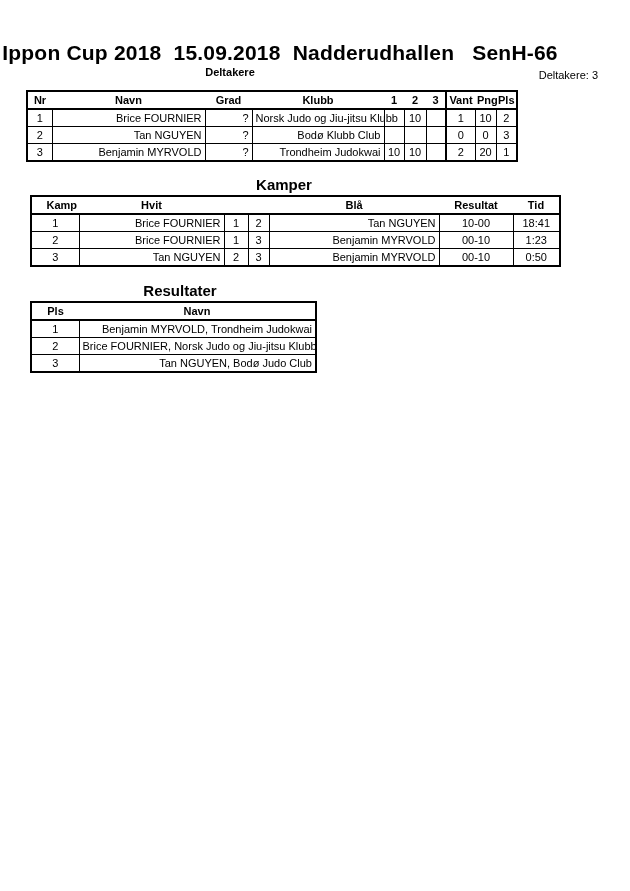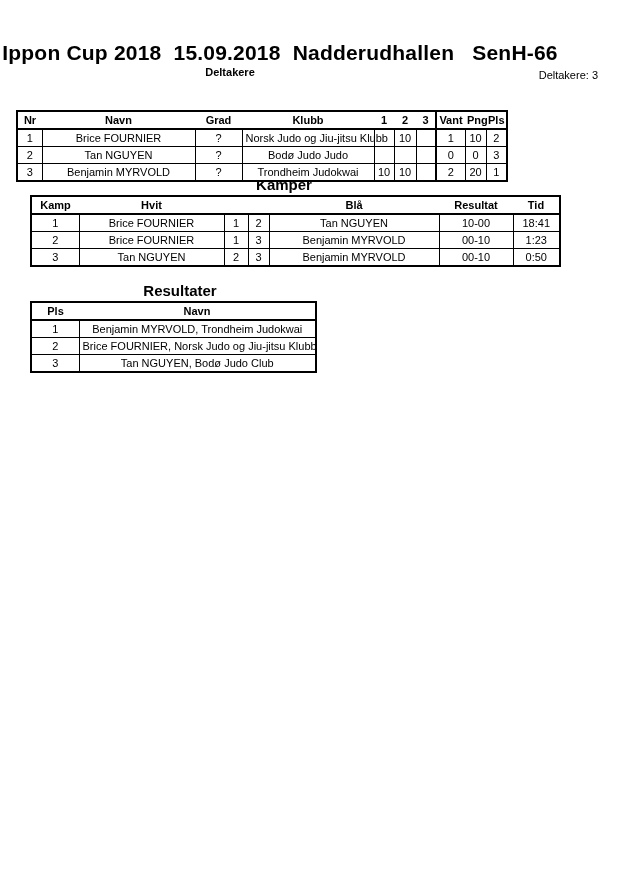--- a/index.html
+++ b/index.html
@@ -40,24 +40,24 @@
     border-bottom: 2px solid #000;
     white-space: nowrap; text-align: center;
   }
   td {
     font-size: 11px;
     padding: 1px 3px; height: 14px; line-height: 14px;
     border: 1px solid #000;
     white-space: nowrap; overflow: visible;
   }
   .c { text-align: center; }
-  .l { text-align: center; }
+  .l { text-align: right; }
   .thick-l { border-left: 2px solid #000 !important; }
 
-  #t-deltakere  { left: 16px; top: 90px;  width: 490px; margin-top: 20px; }
+  #t-deltakere  { left: 26px; top: 90px;  width: 490px; }
   #t-kamper     { left: 30px; top: 195px; width: 529px; }
   #t-resultater { left: 30px; top: 301px; width: 285px; }
 </style>
 </head>
 <body>
 
 <div class="page">
 
   <div class="title">Ippon Cup 2018  15.09.2018  Nadderudhallen   SenH-66</div>
 
@@ -101,21 +101,21 @@
         <td class="c">10</td>
         <td class="c"></td>
         <td class="c thick-l">1</td>
         <td class="c">10</td>
         <td class="c">2</td>
       </tr>
       <tr>
         <td class="c">2</td>
         <td class="l">Tan NGUYEN</td>
         <td class="l">?</td>
-        <td class="l">Bodø Judo Judo</td>
+        <td class="l">Bodø Klubb Club</td>
         <td class="c"></td>
         <td class="c"></td>
         <td class="c"></td>
         <td class="c thick-l">0</td>
         <td class="c">0</td>
         <td class="c">3</td>
       </tr>
       <tr>
         <td class="c">3</td>
         <td class="l">Benjamin MYRVOLD</td>

